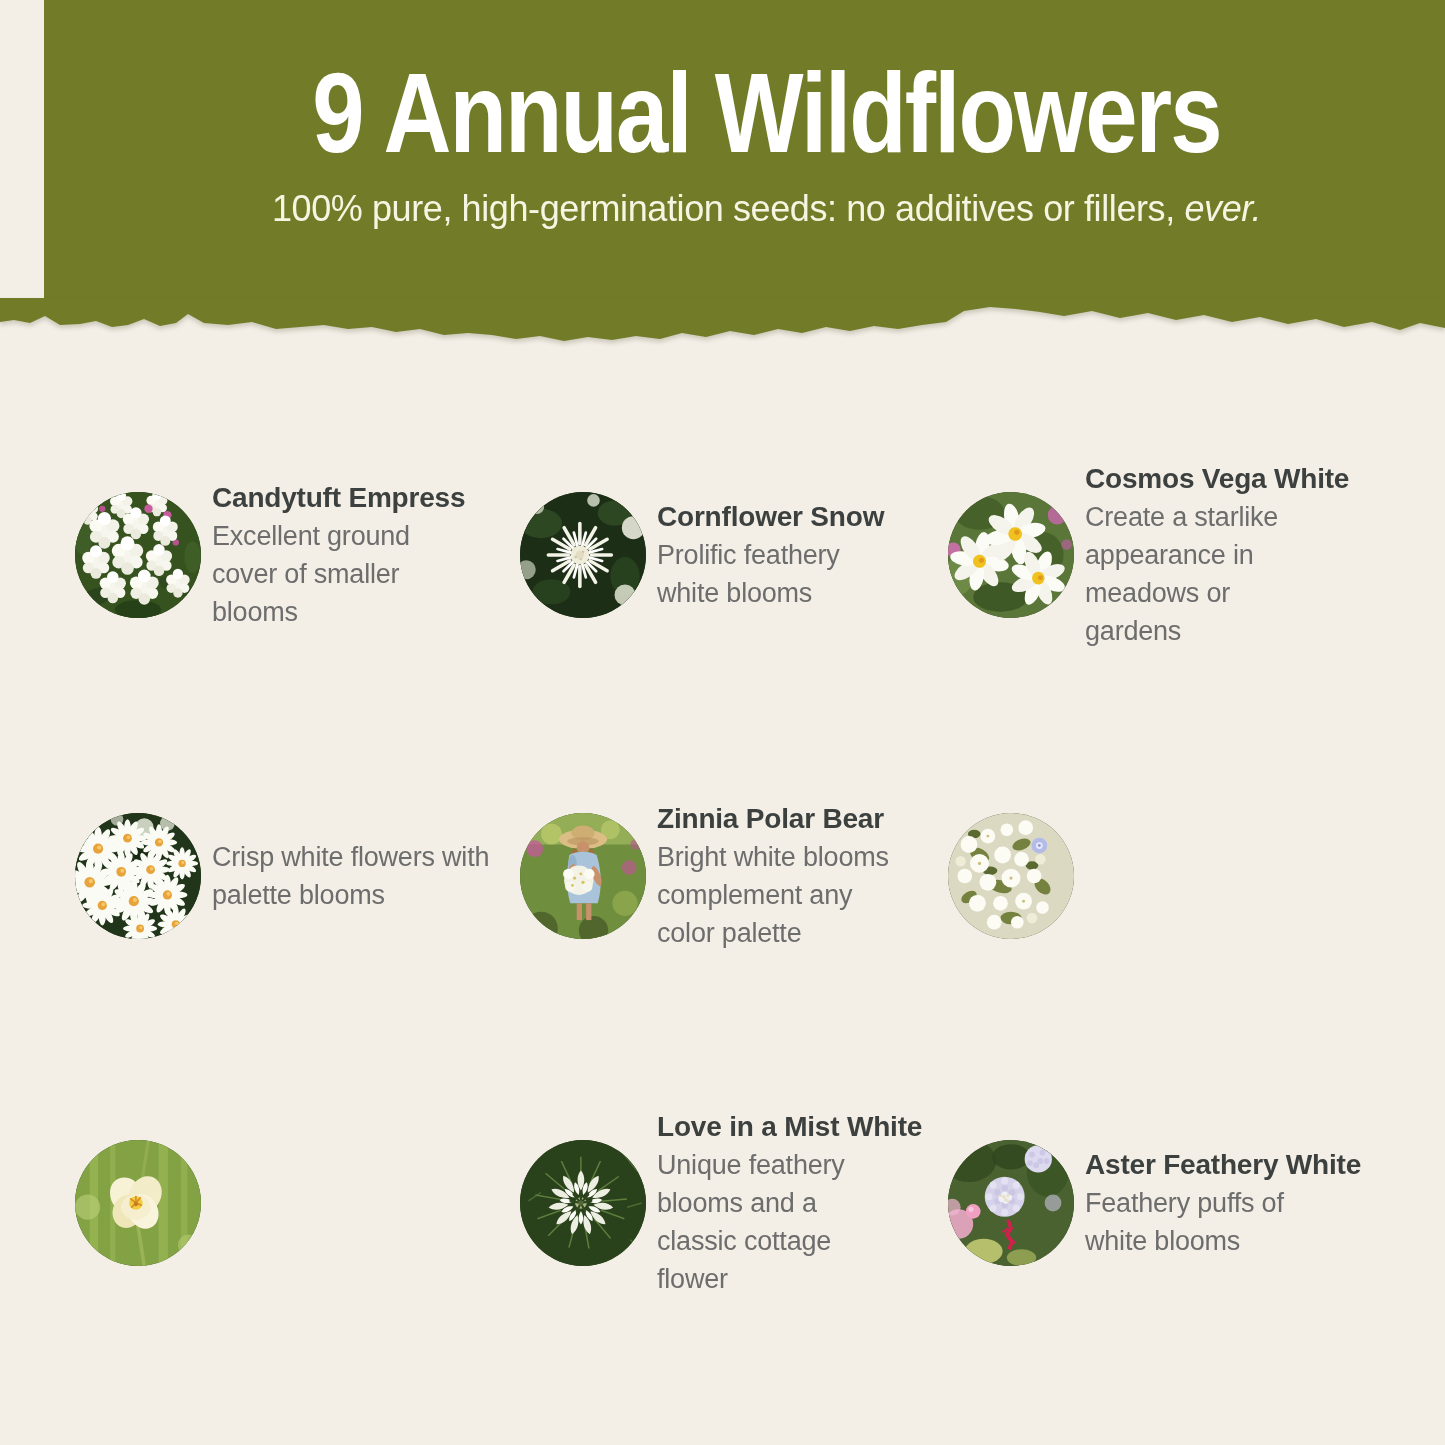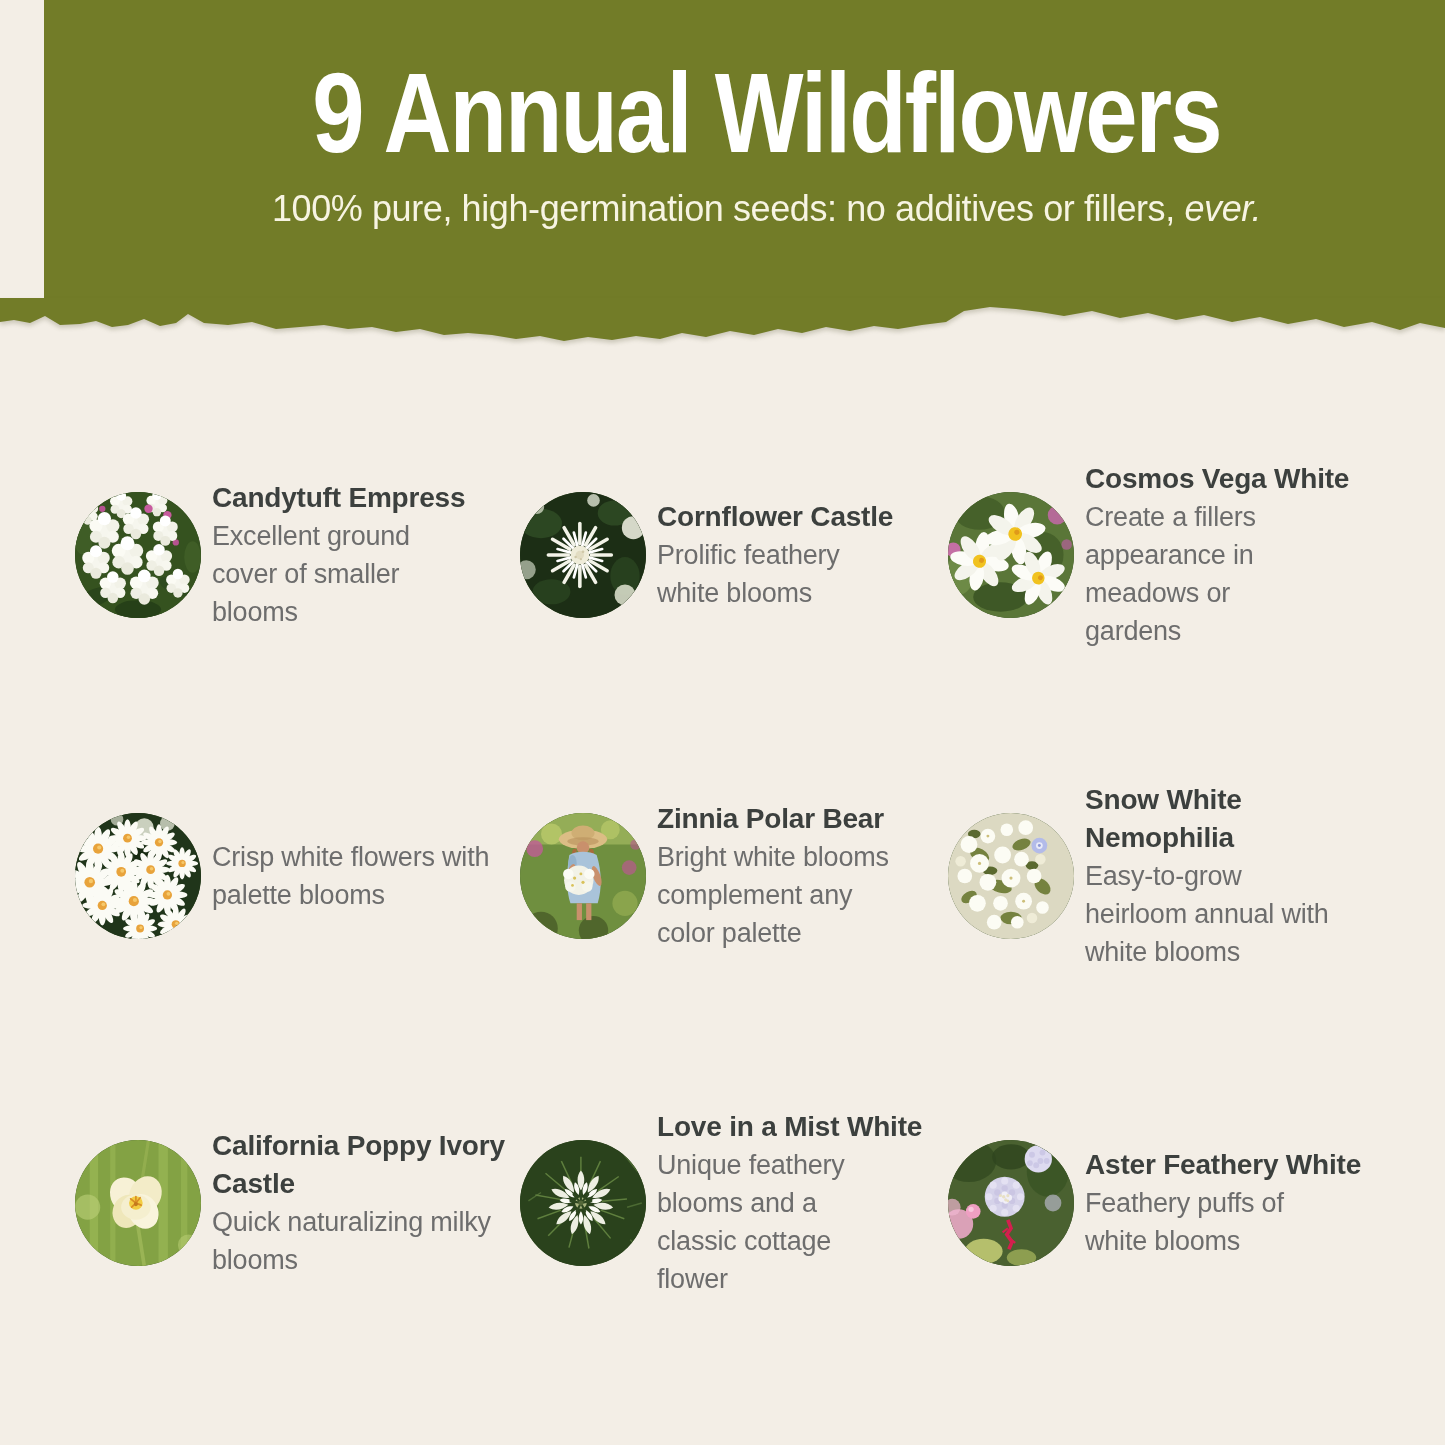--- a/index.html
+++ b/index.html
@@ -139,21 +139,21 @@
             <use href="#bs" transform="rotate(345)"></use>
           <circle r="9" fill="#efecd9"></circle>
             <circle r="4" fill="#e2dcc2"></circle>
           <circle cx="3" cy="-3" r="1.3" fill="#cfc8a8"></circle>
             <circle cx="-4" cy="2" r="1.2" fill="#cfc8a8"></circle>
             <circle cx="1" cy="4" r="1.1" fill="#cfc8a8"></circle>
         </g>
       </svg>
     </div>
     <div class="text">
-      <h3 class="name">Cornflower Castle</h3>
+      <h3 class="name">Cornflower Snow</h3>
       <p class="desc">Prolific feathery white blooms</p>
     </div>
   </div>
 
   <div class="item i3">
     <div class="photo">
       <svg viewBox="0 0 120 120">
         <rect width="120" height="120" fill="#5a7638"></rect>
         <ellipse cx="30" cy="20" rx="24" ry="16" fill="#46612a"></ellipse>
         <ellipse cx="90" cy="60" rx="20" ry="22" fill="#46612a"></ellipse>
@@ -178,21 +178,21 @@
               <circle cx="1.5" cy="-1" r="2" fill="#e09a1a"></circle>
           </g>
         </defs>
         <use href="#cf" transform="translate(30,66) scale(1.2) rotate(10)"></use>
         <use href="#cf" transform="translate(64,40) scale(1.25) rotate(-12)"></use>
         <use href="#cf" transform="translate(86,82) scale(1.15) rotate(22)"></use>
       </svg>
     </div>
     <div class="text">
       <h3 class="name">Cosmos Vega White</h3>
-      <p class="desc">Create a fillers appearance in meadows or gardens</p>
+      <p class="desc">Create a starlike appearance in meadows or gardens</p>
     </div>
   </div>
 
   <div class="item i4">
     <div class="photo">
       <svg viewBox="0 0 120 120">
         <rect width="120" height="120" fill="#20351a"></rect>
         <ellipse cx="70" cy="40" rx="14" ry="10" fill="#172a12"></ellipse>
         <ellipse cx="30" cy="62" rx="12" ry="9" fill="#172a12"></ellipse>
         <circle cx="66" cy="14" r="9" fill="#dde1d0" opacity="0.9"></circle>
@@ -318,24 +318,20 @@
         </g>
         <circle cx="30" cy="48" r="1.5" fill="#cdbf7a"></circle>
           <circle cx="60" cy="62" r="1.5" fill="#cdbf7a"></circle>
         <circle cx="38" cy="22" r="1.4" fill="#cdbf7a"></circle>
           <circle cx="72" cy="84" r="1.4" fill="#cdbf7a"></circle>
         <circle cx="87" cy="31" r="7.5" fill="#b3bbe9"></circle>
         <circle cx="87" cy="31" r="3.2" fill="#e8eaf7"></circle>
         <circle cx="87" cy="31" r="1.4" fill="#8d97d6"></circle>
       </svg>
     </div>
-    <div class="text">
-      <h3 class="name">Snow White Nemophilia</h3>
-      <p class="desc">Easy-to-grow heirloom annual with white blooms</p>
-    </div>
   </div>
 
   <div class="item i7">
     <div class="photo">
       <svg viewBox="0 0 120 120">
         <rect width="120" height="120" fill="#83a244"></rect>
         <line x1="18" y1="0" x2="18" y2="120" stroke="#a3bf5c" stroke-width="8" opacity="0.55"></line>
         <line x1="36" y1="0" x2="36" y2="120" stroke="#a3bf5c" stroke-width="5" opacity="0.45"></line>
         <line x1="84" y1="0" x2="84" y2="120" stroke="#a3bf5c" stroke-width="9" opacity="0.5"></line>
         <line x1="104" y1="0" x2="104" y2="120" stroke="#a3bf5c" stroke-width="6" opacity="0.45"></line>
@@ -351,24 +347,20 @@
         <circle cx="58" cy="60" r="6.5" fill="#f2cd42"></circle>
         <g stroke="#d98d25" stroke-width="1.6" stroke-linecap="round">
           <line x1="58" y1="60" x2="62" y2="55"></line>
             <line x1="58" y1="60" x2="53" y2="56"></line>
           <line x1="58" y1="60" x2="63" y2="62"></line>
             <line x1="58" y1="60" x2="54" y2="64"></line>
           <line x1="58" y1="60" x2="58" y2="54"></line>
         </g>
         <circle cx="58" cy="61" r="2" fill="#c47a1d"></circle>
       </svg>
-    </div>
-    <div class="text">
-      <h3 class="name">California Poppy Ivory Castle</h3>
-      <p class="desc">Quick naturalizing milky blooms</p>
     </div>
   </div>
 
   <div class="item i8">
     <div class="photo">
       <svg viewBox="0 0 120 120">
         <rect width="120" height="120" fill="#2a421c"></rect>
         <g stroke="#4c6a33" stroke-width="1.4">
           <line x1="10" y1="20" x2="22" y2="4"></line>
             <line x1="100" y1="15" x2="112" y2="30"></line>

